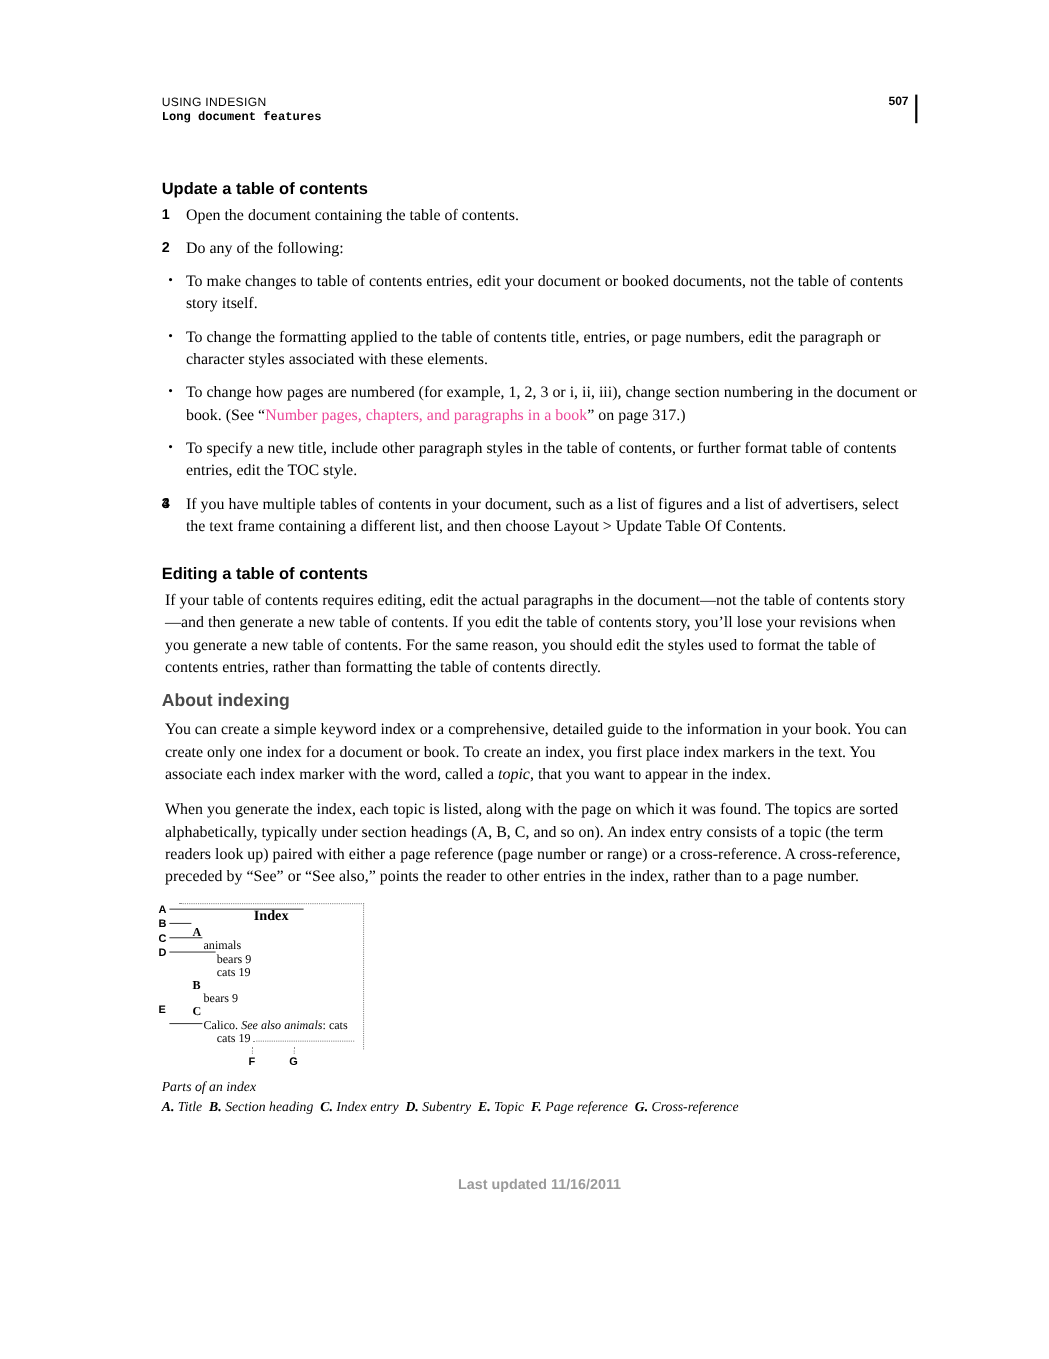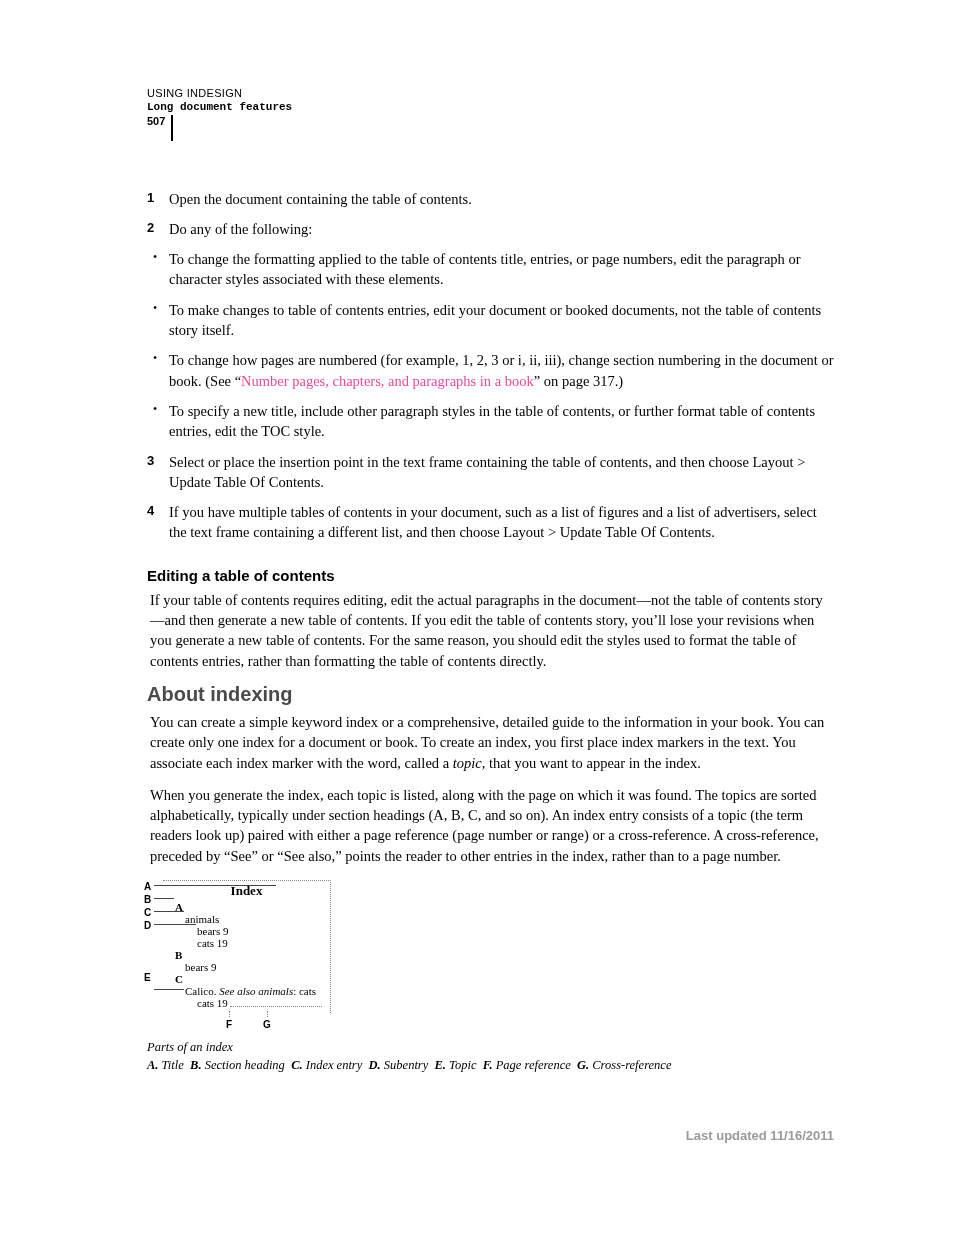--- a/index.html
+++ b/index.html
@@ -12,21 +12,20 @@
   }
   .page {
     padding: 86px 120px 60px 147px;
     position: relative;
   }
   .running-head {
     display: flex;
     justify-content: space-between;
     align-items: flex-start;
     margin-bottom: 48px;
-    flex-direction: column;
   }
   .rh-left { line-height: 1.3; }
   .rh-line1 {
     font-family: "Myriad Pro", "Segoe UI", Arial, sans-serif;
     font-size: 11px;
     letter-spacing: 0.3px;
   }
   .rh-line2 {
     font-family: Liberation Mono, monospace;
     font-size: 11px;
@@ -94,21 +93,21 @@
   }
   .h1 {
     font-family: "Myriad Pro", "Segoe UI", Arial, sans-serif;
     font-weight: 700;
     font-size: 29px;
     margin: 48px 0 22px 0;
   }
   .h2 {
     font-family: "Myriad Pro", "Segoe UI", Arial, sans-serif;
     font-weight: 700;
-    font-size: 20px;
+    font-size: 16px;
     color: #4a4a4a;
     margin: 8px 0 6px 0;
   }
   .italic { font-style: italic; }
   .figure {
     margin: 14px 0 4px 0;
   }
   .fig-box {
     width: 184px;
     position: relative;
@@ -173,21 +172,21 @@
     border-left: 1px dotted #888;
   }
   .caption {
     font-style: italic;
     font-size: 12.5px;
     margin-top: 6px;
     line-height: 1.4;
   }
   .caption .b { font-weight: 700; font-style: italic; }
   .footer {
-    text-align: right;
+    text-align: center;
     font-family: "Myriad Pro", "Segoe UI", Arial, sans-serif;
     font-weight: 700;
     color: #9a9a9a;
     font-size: 13px;
     margin-top: 54px;
   }
   .conn {
     position: absolute;
     border-top: 1px solid #444;
     height: 0;
@@ -199,45 +198,45 @@
 <div class="page">
 
   <div class="running-head">
     <div class="rh-left">
       <div class="rh-line1">USING INDESIGN</div>
       <div class="rh-line2">Long document features</div>
     </div>
     <div class="rh-right">507</div>
   </div>
 
+  <div class="h3">Update a table of contents</div>
 
   <ul class="ol">
     <li>
       <span class="num">1</span>
       <span>Open the document containing the table of contents.</span>
     </li>
     <li>
       <span class="num">2</span>
       <span>Do any of the following:</span>
     </li>
   </ul>
 
   <ul class="ul">
+    <li><span>To make changes to table of contents entries, edit your document or booked documents, not the table of contents story itself.</span></li>
     <li><span>To change the formatting applied to the table of contents title, entries, or page numbers, edit the paragraph or character styles associated with these elements.</span></li>
-    <li><span>To make changes to table of contents entries, edit your document or booked documents, not the table of contents story itself.</span></li>
     <li>
       <span>To change how pages are numbered (for example, 1, 2, 3 or i, ii, iii), change section numbering in the document or book. (See “</span><span class="link">Number pages, chapters, and paragraphs in a book</span><span>” on page 317.)</span>
     </li>
     <li><span>To specify a new title, include other paragraph styles in the table of contents, or further format table of contents entries, edit the TOC style.</span></li>
   </ul>
 
   <ul class="ol">
     <li>
       <span class="num">3</span>
-      <span>Select or place the insertion point in the text frame containing the table of contents, and then choose Layout &gt; Update Table Of Contents.</span>
     </li>
     <li>
       <span class="num">4</span>
       <span>If you have multiple tables of contents in your document, such as a list of figures and a list of advertisers, select the text frame containing a different list, and then choose Layout &gt; Update Table Of Contents.</span>
     </li>
   </ul>
 
   <div class="h3" style="margin-top:24px;">Editing a table of contents</div>
   <p class="para">If your table of contents requires editing, edit the actual paragraphs in the document—not the table of contents story—and then generate a new table of contents. If you edit the table of contents story, you’ll lose your revisions when you generate a new table of contents. For the same reason, you should edit the styles used to format the table of contents entries, rather than formatting the table of contents directly.</p>
 

